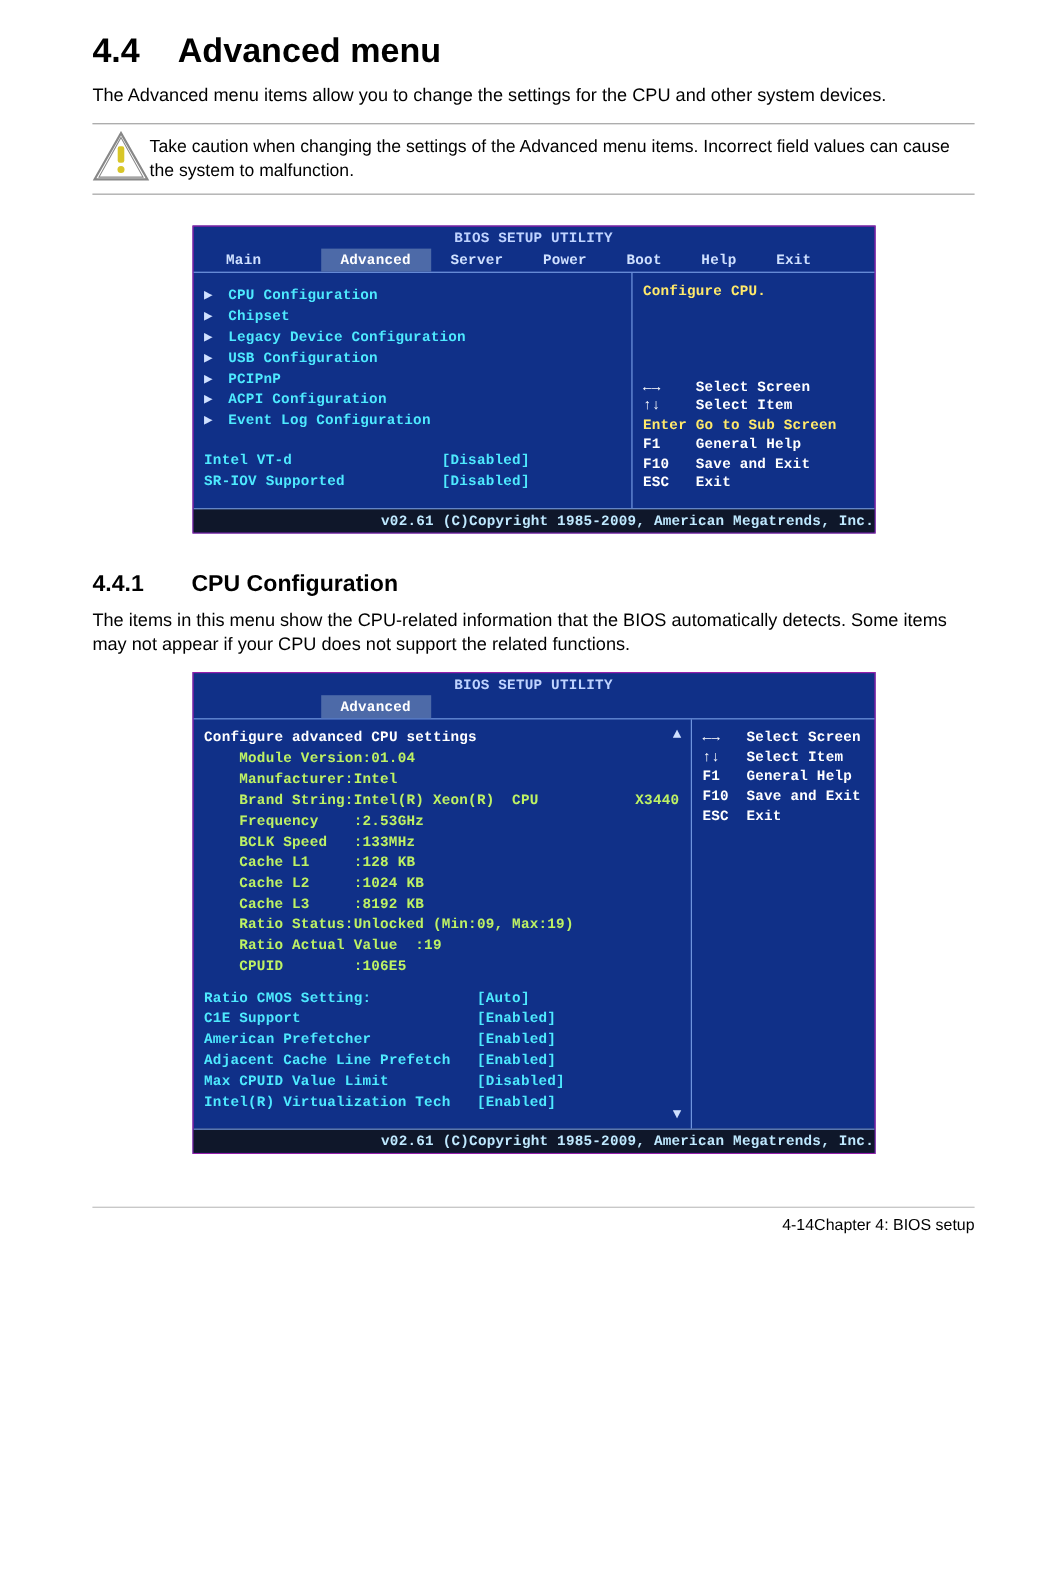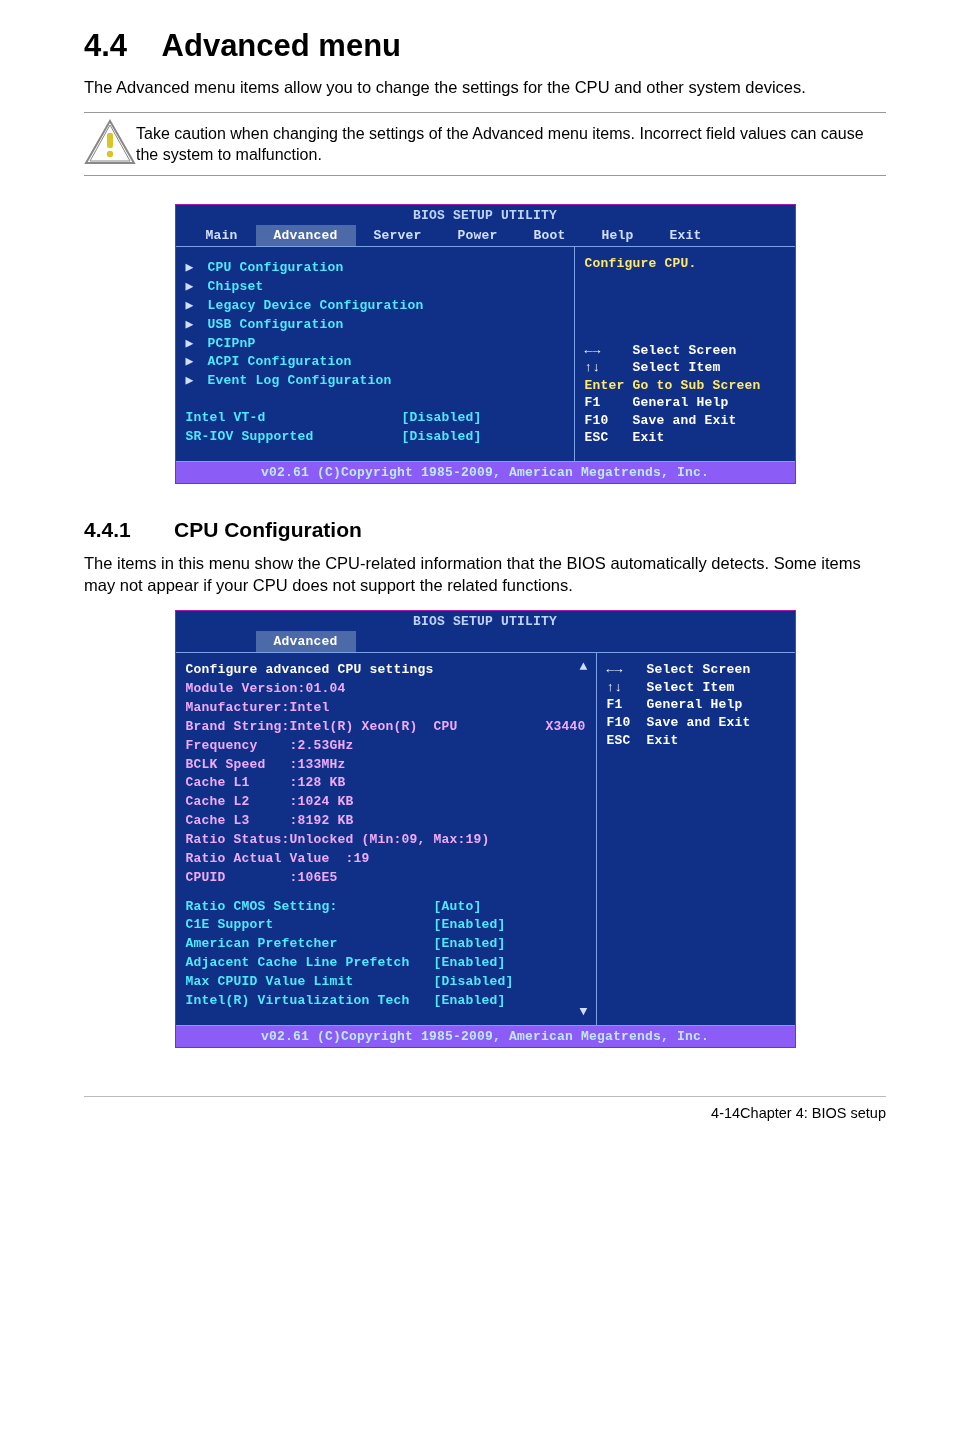--- a/index.html
+++ b/index.html
@@ -69,20 +69,21 @@
   .bios-tabs {
     display: flex;
   }
   .bios-tab {
     padding: 3px 18px;
     color: #cfe0ff;
   }
   .bios-tab.active {
     background: #4d6aa8;
     color:#fff;
+    margin-left:36px;
   }
   .bios-body {
     display: flex;
     border-top: 1px solid #7aa0e8;
   }
   .bios-left {
     flex: 1 1 auto;
     padding: 8px 10px 14px 10px;
     border-right: 1px solid #7aa0e8;
     color: #4eeaff;
@@ -98,30 +99,30 @@
   .bios-row {
     white-space: pre;
     line-height: 1.45;
   }
   .marker { color:#cfe0ff; display:inline-block; width:14px; }
   .label-cyan { color:#4eeaff; }
   .help-white { color:#fff; }
   .help-yellow { color:#ffe96a; }
   .help-block .bios-row { white-space: pre; line-height:1.35; }
   .bios-footer {
-    background: #8b5cf6;
+    background: #0f172a;
     color: #bfe9ff;
-    text-align: center;
+    text-align: right;
     font-family: "Courier New", monospace;
     font-weight: bold;
     font-size: 13px;
     padding: 3px 0;
     border-top: 1px solid #7aa0e8;
   }
-  .grey { color:#f0abfc; }
+  .grey { color:#bef264;margin-left:32px; }
   .scroll-arrow {
     color:#cfe0ff;
     position:absolute;
   }
 
   
   .bios-subheader {
     color: #fff;
   }
 

